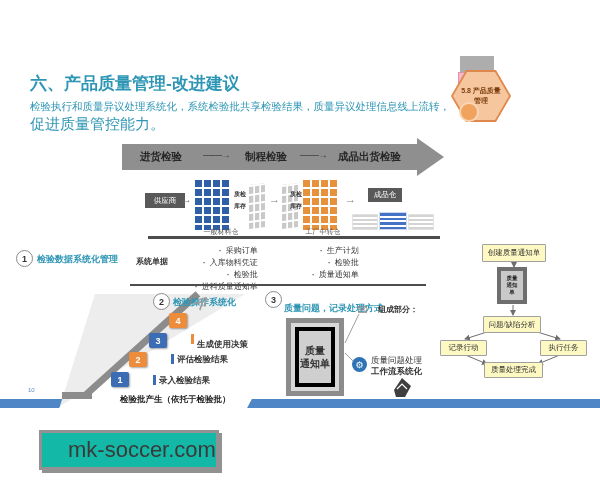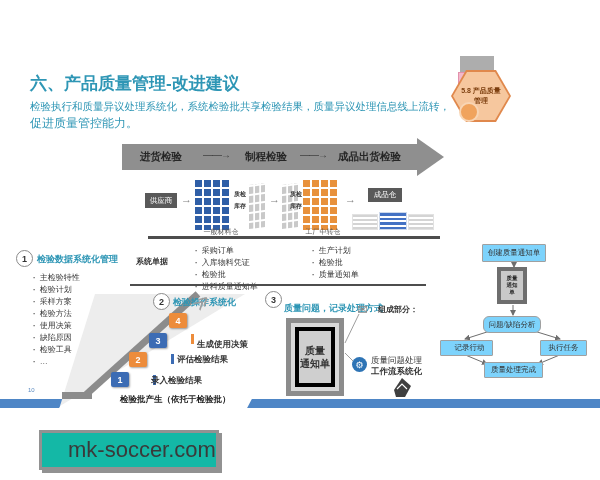--- a/index.html
+++ b/index.html
@@ -3,68 +3,68 @@
 <meta charset="utf-8">
 <style>
   html,body{margin:0;padding:0;background:#fff;}
   #stage{position:relative;width:600px;height:480px;background:#fff;overflow:hidden;
          font-family:"Liberation Sans","DejaVu Sans",sans-serif;}
   .abs{position:absolute;}
   .teal{color:#2E96B5;}
   .num-circle{width:15px;height:15px;border:1.5px solid #8a8a8a;border-radius:50%;background:#fff;
     font-size:9px;color:#333;display:flex;align-items:center;justify-content:center;font-weight:bold;}
   .sec-title{font-size:9px;font-weight:bold;color:#2E96B5;}
-  .bullets{list-style:none;margin:0;padding:0;font-size:8px;color:#3a3a3a;}
+  .bullets{list-style:none;margin:0;padding:0;font-size:8px;color:#3a3a3a;text-align:right;}
   .bullets li{line-height:12px;white-space:nowrap;}
   .bullets li::before{content:"·";font-weight:bold;margin-right:4px;color:#555;}
   .darkbox{background:#595959;color:#fff;font-size:7.5px;display:flex;align-items:center;justify-content:center;}
   .grid-blue{background-image:linear-gradient(0deg,transparent 7px,#fff 7px),linear-gradient(90deg,#2F5FA7 7px,#fff 7px);background-size:9px 9px;}
   .grid-orange{background-image:linear-gradient(0deg,transparent 7px,#fff 7px),linear-gradient(90deg,#E8913C 7px,#fff 7px);background-size:9px 9px;}
   .grid-mini{background-image:linear-gradient(0deg,transparent 7px,#fff 7px),linear-gradient(90deg,#C9C9C9 4.5px,#fff 4.5px);background-size:6px 9px;transform:skewY(-8deg);}
   .pallet-gray{background:repeating-linear-gradient(0deg,#D4D4D4 0 2px,#fff 2px 4px);border:1px solid #e2e2e2;}
   .pallet-blue{background:repeating-linear-gradient(0deg,#4472C4 0 2.5px,#fff 2.5px 4.5px);border:1px solid #cdd9ec;}
   .vlabel{font-size:6px;font-weight:bold;color:#333;line-height:7px;}
   .flow-arrow{color:#7f7f7f;font-size:11px;font-weight:bold;}
   .step{width:18px;height:15px;color:#fff;font-weight:bold;font-size:9px;display:flex;align-items:center;justify-content:center;border-radius:2px;box-shadow:1px 1px 2px rgba(0,0,0,.35);}
   .step.blue{background:#3C6CB4;} .step.orange{background:#ED8C3B;}
   .steplabel{font-size:8.5px;font-weight:bold;color:#333;white-space:nowrap;}
   .stepbar{width:3px;height:10px;}
-  .fbox{background:#7dd3fc;border:1px solid #A0A0A0;font-size:7.5px;color:#333;display:flex;align-items:center;justify-content:center;border-radius:1px;white-space:nowrap;font-family:Liberation Serif, serif;}
+  .fbox{background:#fef9c3;border:1px solid #A0A0A0;font-size:7.5px;color:#333;display:flex;align-items:center;justify-content:center;border-radius:1px;white-space:nowrap;font-family:Liberation Serif, serif;}
   .hex{clip-path:polygon(25% 0,75% 0,100% 50%,75% 100%,25% 100%,0 50%);}
   .wm-text{font-size:19px;color:#CDCDCD;letter-spacing:1px;white-space:nowrap;}
 </style>
 </head>
 <body>
 
 <div id="stage">
 
   <div class="abs teal" style="left:30px;top:72px;font-size:17px;font-weight:bold;">六、产品质量管理-改进建议</div>
   <div class="abs teal" style="left:30px;top:100px;font-size:10.5px;">检验执行和质量异议处理系统化，系统检验批共享检验结果，质量异议处理信息线上流转，</div>
-  <div class="abs teal" style="left:30px;top:115px;font-size:12px;">促进质量管控能力。</div>
+  <div class="abs teal" style="left:30px;top:115px;font-size:15px;">促进质量管控能力。</div>
 
   <div class="abs" style="left:460px;top:56px;width:34px;height:16px;background:#ADADAD;"></div>
   <div class="abs" style="left:458px;top:72px;width:14px;height:12px;background:#F2B9CB;border:1px solid #E391AC;font-size:7px;color:#C0392B;display:flex;align-items:center;justify-content:center;">H</div>
   <div class="abs" style="left:477px;top:72px;width:14px;height:12px;background:#fff;border:1px solid #9DB8D2;font-size:7px;color:#4472C4;display:flex;align-items:center;justify-content:center;">M</div>
   <div class="abs hex" style="left:451px;top:70px;width:60px;height:52px;background:#E0884C;">
     <div class="hex" style="position:absolute;left:2px;top:2px;width:56px;height:48px;background:#F6C79E;display:flex;flex-direction:column;align-items:center;justify-content:center;">
       <div style="font-size:7px;font-weight:bold;color:#7C3E0E;">5.8 产品质量</div>
       <div style="font-size:7px;font-weight:bold;color:#7C3E0E;">管理</div>
     </div>
   </div>
   <div class="abs" style="left:459px;top:102px;width:16px;height:16px;border-radius:50%;background:#F0A35D;border:2px solid #F8D5B4;"></div>
 
   <div class="abs" style="left:122px;top:144px;width:295px;height:26px;background:#8F8F8F;"></div>
   <div class="abs" style="left:417px;top:138px;width:0;height:0;border-left:27px solid #8F8F8F;border-top:19px solid transparent;border-bottom:19px solid transparent;"></div>
   <div class="abs" style="left:140px;top:150px;font-size:10.5px;font-weight:bold;color:#262626;">进货检验</div>
   <div class="abs" style="left:203px;top:149px;font-size:10px;color:#3f3f3f;letter-spacing:-1px;">——→</div>
   <div class="abs" style="left:245px;top:150px;font-size:10.5px;font-weight:bold;color:#262626;">制程检验</div>
   <div class="abs" style="left:300px;top:149px;font-size:10px;color:#3f3f3f;letter-spacing:-1px;">——→</div>
   <div class="abs" style="left:338px;top:150px;font-size:10.5px;font-weight:bold;color:#262626;">成品出货检验</div>
 
-  <div class="abs darkbox" style="left:145px;top:193px;width:32px;height:15px;">供应商</div>
+  <div class="abs darkbox" style="left:145px;top:193px;width:40px;height:15px;">供应商</div>
   <div class="abs flow-arrow" style="left:181px;top:193px;">→</div>
   <div class="abs grid-blue" style="left:195px;top:178px;width:36px;height:52px;"></div>
   <div class="abs vlabel" style="left:234px;top:191px;">质检</div>
   <div class="abs vlabel" style="left:234px;top:203px;">库存</div>
   <div class="abs grid-mini" style="left:249px;top:184px;width:16px;height:44px;"></div>
   <div class="abs flow-arrow" style="left:269px;top:193px;">→</div>
   <div class="abs grid-mini" style="left:282px;top:184px;width:16px;height:44px;"></div>
   <div class="abs vlabel" style="left:290px;top:191px;z-index:3;">质检</div>
   <div class="abs vlabel" style="left:290px;top:203px;z-index:3;">库存</div>
   <div class="abs grid-orange" style="left:303px;top:178px;width:36px;height:52px;"></div>
@@ -86,30 +86,20 @@
   </ul>
   <ul class="abs bullets" style="left:312px;top:245px;">
     <li>生产计划</li>
     <li>检验批</li>
     <li>质量通知单</li>
   </ul>
   <div class="abs" style="left:130px;top:284px;width:296px;height:2px;background:#4D4D4D;"></div>
 
   <div class="abs num-circle" style="left:16px;top:250px;">1</div>
   <div class="abs sec-title" style="left:37px;top:253px;">检验数据系统化管理</div>
-  <ul class="abs bullets" style="left:33px;top:272px;">
-    <li>主检验特性</li>
-    <li>检验计划</li>
-    <li>采样方案</li>
-    <li>检验方法</li>
-    <li>使用决策</li>
-    <li>缺陷原因</li>
-    <li>检验工具</li>
-    <li>…</li>
-  </ul>
 
   <div class="abs" style="left:0;top:399px;width:600px;height:9px;background:#4E86C6;z-index:1;"></div>
   <div class="abs" style="left:62px;top:396px;width:188px;height:13px;background:#fff;transform:skewX(-28deg);z-index:2;"></div>
   <div class="abs" style="left:28px;top:387px;font-size:6px;color:#5b8ac0;z-index:3;">10</div>
 
   <svg class="abs" style="left:50px;top:288px;z-index:2;" width="215" height="122">
     <polygon points="10,118 195,6 45,6" fill="#EDEDED"></polygon>
   </svg>
   <div class="abs" style="left:62px;top:392px;width:30px;height:7px;background:#8C8C8C;z-index:3;"></div>
   <div class="abs" style="left:85px;top:392px;width:152px;height:7px;background:#8C8C8C;transform:rotate(-42deg);transform-origin:left center;z-index:3;"></div>
@@ -119,21 +109,21 @@
   <div class="abs" style="left:194px;top:293px;font-size:15px;font-weight:bold;color:#9E9E9E;transform:rotate(-42deg);z-index:4;">≫</div>
   <div class="abs step blue" style="left:111px;top:372px;z-index:4;">1</div>
   <div class="abs step orange" style="left:129px;top:352px;z-index:4;">2</div>
   <div class="abs step blue" style="left:149px;top:333px;z-index:4;">3</div>
   <div class="abs step orange" style="left:169px;top:313px;z-index:4;">4</div>
   <div class="abs stepbar" style="left:191px;top:334px;background:#ED8C3B;z-index:4;"></div>
   <div class="abs steplabel" style="left:197px;top:339px;z-index:4;text-align:center;">生成使用决策</div>
   <div class="abs stepbar" style="left:171px;top:354px;background:#3C6CB4;z-index:4;"></div>
   <div class="abs steplabel" style="left:177px;top:354px;z-index:4;">评估检验结果</div>
   <div class="abs stepbar" style="left:153px;top:375px;background:#3C6CB4;z-index:4;"></div>
-  <div class="abs steplabel" style="left:151px;top:375px;z-index:4;">录入检验结果</div>
+  <div class="abs steplabel" style="left:159px;top:375px;z-index:4;">录入检验结果</div>
   <div class="abs steplabel" style="left:120px;top:394px;color:#1f1f1f;z-index:4;">检验批产生（依托于检验批）</div>
 
   <div class="abs num-circle" style="left:265px;top:291px;">3</div>
   <div class="abs sec-title" style="left:284px;top:302px;">质量问题，记录处理方式</div>
   <div class="abs" style="left:286px;top:318px;width:58px;height:78px;border:5px solid #8C8C8C;background:#D8D8D8;box-sizing:border-box;">
     <div style="position:absolute;left:4px;top:4px;right:4px;bottom:4px;background:#CFCFCF;border:4px solid #000000;display:flex;flex-direction:column;align-items:center;justify-content:center;">
       <div style="font-size:10px;font-weight:bold;color:#333;line-height:13px;">质量</div>
       <div style="font-size:10px;font-weight:bold;color:#333;line-height:13px;">通知单</div>
     </div>
   </div>
@@ -159,22 +149,22 @@
     <line x1="96" y1="93" x2="122" y2="101" stroke="#6E6E6E" stroke-width="1" marker-end="url(#ah)"></line>
     <line x1="25" y1="116" x2="49" y2="126" stroke="#6E6E6E" stroke-width="1" marker-end="url(#ah)"></line>
     <line x1="124" y1="116" x2="100" y2="126" stroke="#6E6E6E" stroke-width="1" marker-end="url(#ah)"></line>
   </svg>
   <div class="abs fbox" style="left:482px;top:244px;width:62px;height:16px;">创建质量通知单</div>
   <div class="abs" style="left:497px;top:267px;width:30px;height:37px;background:#6E6E6E;">
     <div style="position:absolute;left:4px;top:4px;right:4px;bottom:4px;background:#C9C9C9;display:flex;align-items:center;justify-content:center;text-align:center;">
       <div style="font-size:5.5px;font-weight:bold;color:#2b2b2b;width:12px;line-height:7px;word-break:break-all;">质量通知单</div>
     </div>
   </div>
-  <div class="abs fbox" style="left:483px;top:316px;width:56px;height:15px;border-radius:6px;">问题/缺陷分析</div>
-  <div class="abs fbox" style="left:440px;top:340px;width:45px;height:14px;padding-left:6px;">记录行动</div>
+  <div class="abs fbox" style="left:483px;top:316px;width:56px;height:15px;">问题/缺陷分析</div>
+  <div class="abs fbox" style="left:440px;top:340px;width:45px;height:14px;">记录行动</div>
   <div class="abs fbox" style="left:540px;top:340px;width:45px;height:14px;">执行任务</div>
   <div class="abs fbox" style="left:484px;top:362px;width:57px;height:14px;">质量处理完成</div>
 
   <svg class="abs" style="left:392px;top:376px;z-index:3;" width="22" height="24">
     <polygon points="2,14 10,2 19,10 13,21 4,21" fill="#3F3F3F"></polygon>
     <polyline points="5,13 10,8 15,13" fill="none" stroke="#fff" stroke-width="1.2"></polyline>
   </svg>
 
   <div class="abs" style="left:8px;top:430px;width:180px;height:40px;background:#14b8a6;border:3px solid #929292;box-shadow:3px 3px 0 0 #929292;box-sizing:border-box;display:flex;align-items:center;margin-left:31px;">
     <span style="font-size:22px;color:#3a3a3a;padding-left:26px;">mk-soccer.com</span>

